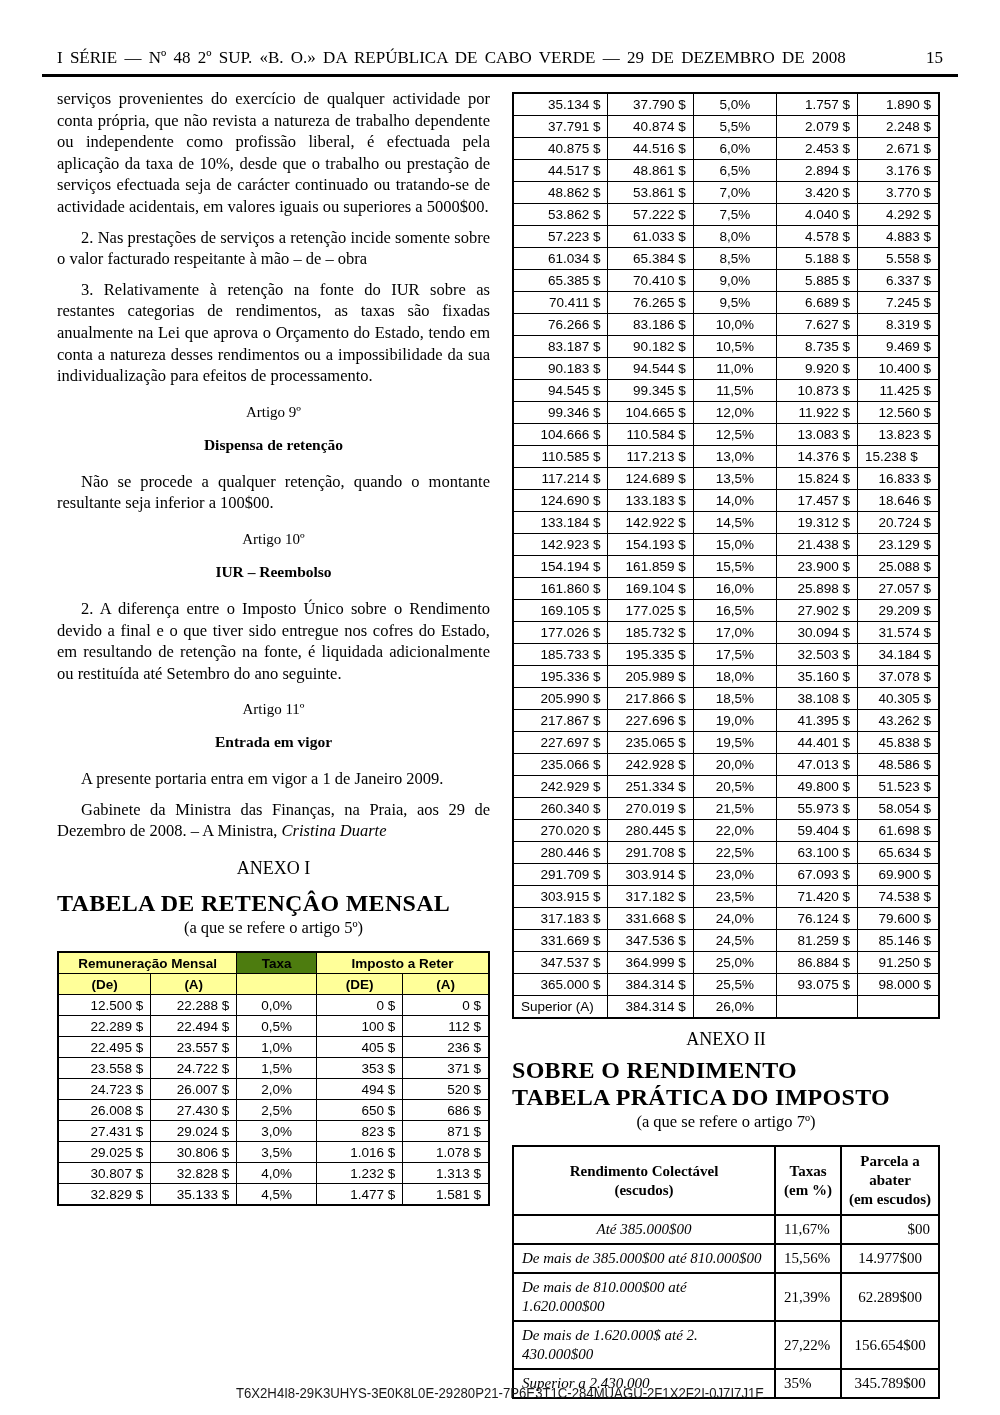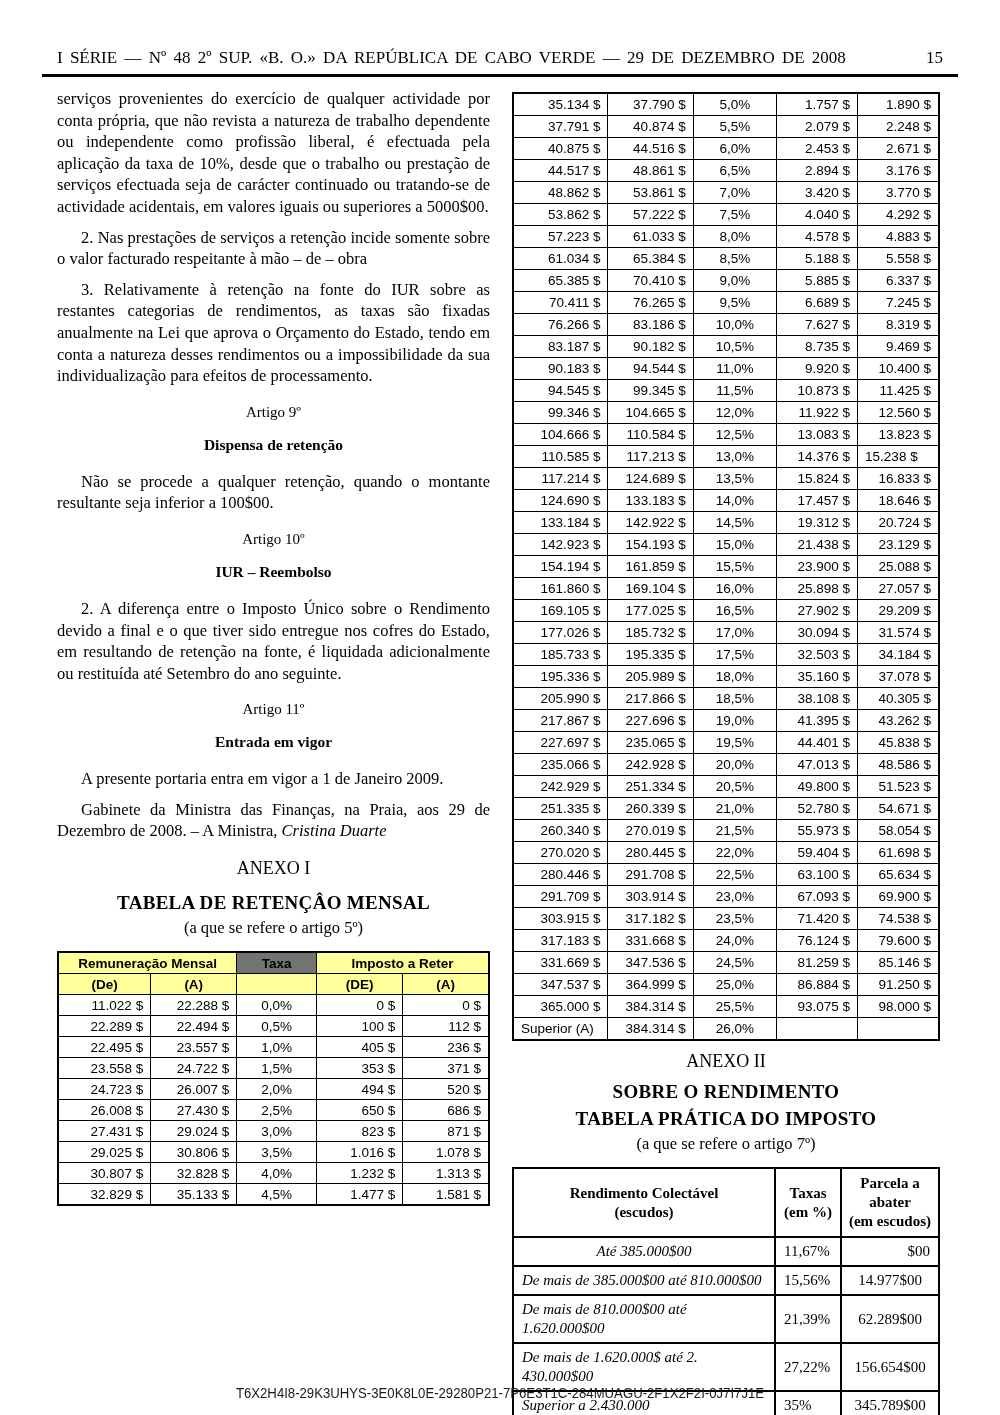--- a/index.html
+++ b/index.html
@@ -21,21 +21,21 @@
   .col-right { position:absolute; top:92px;  left:512px; width:428px; }
 
   .para {
     font-size:16.5px; line-height:21.6px; text-align:justify;
     margin:0 0 9px 0; text-indent:24px;
   }
   .para.noindent { text-indent:0; }
   .art-title { text-align:center; font-size:15px; font-weight:normal; margin:17px 0 15px; }
   .art-sub   { text-align:center; font-size:15.5px; font-weight:bold; margin:0 0 17px; }
   .anexo-heading  { text-align:center; font-size:18px; margin:16px 0 12px; }
-  .anexo-title    { text-align:center; font-size:19px; font-weight:bold; margin:0 0 3px; letter-spacing:0.3px; line-height:24px; }
+  .anexo-title    { text-align:left; font-size:24px; font-weight:bold; margin:0 0 3px; letter-spacing:0.3px; line-height:24px; }
   .anexo-subtitle { text-align:center; font-size:16.5px; margin:0 0 13px; }
   .ital { font-style:italic; }
 
   
   table.tbl {
     width:100%; border-collapse:collapse; table-layout:fixed;
     font-family:"Liberation Sans", sans-serif; font-size:13.5px;
     border:2px solid #000;
   }
   table.tbl th, table.tbl td {
@@ -101,34 +101,34 @@
     <colgroup>
       <col style="width:21.5%">
         <col style="width:20%">
         <col style="width:18.5%">
         <col style="width:20%">
         <col style="width:20%">
     </colgroup>
     <thead>
       <tr>
         <th class="yellow" colspan="2" style="background: rgb(255, 255, 153);">Remuneração Mensal</th>
-        <th class="yellow" style="background: #737373;">Taxa</th>
+        <th class="yellow" style="background: #4d7c0f;">Taxa</th>
         <th class="yellow" colspan="2" style="background: rgb(255, 255, 153);">Imposto a Reter</th>
       </tr>
       <tr>
         <th class="yellow" style="background: rgb(255, 255, 153);">(De)</th>
         <th class="yellow" style="background: rgb(255, 255, 153);">(A)</th>
         <th class="yellow" style="background: rgb(255, 255, 153);"></th>
         <th class="yellow" style="background: rgb(255, 255, 153);">(DE)</th>
         <th class="yellow" style="background: rgb(255, 255, 153);">(A)</th>
       </tr>
     </thead>
     <tbody>
         <tr>
-          <td style="text-align: right;">11.022 $</td>
+          <td style="text-align: right;">12.500 $</td>
           <td style="text-align: right;">22.288 $</td>
           <td style="text-align: center;">0,0%</td>
           <td style="text-align: right;">0 $</td>
           <td style="text-align: right;">0 $</td>
         </tr>
         <tr>
           <td style="text-align: right;">22.289 $</td>
           <td style="text-align: right;">22.494 $</td>
           <td style="text-align: center;">0,5%</td>
           <td style="text-align: right;">100 $</td>
@@ -420,27 +420,20 @@
           <td style="text-align: center;">20,0%</td>
           <td style="text-align: right;">47.013 $</td>
           <td style="text-align: right;">48.586 $</td>
         </tr>
         <tr>
           <td style="text-align: right;">242.929 $</td>
           <td style="text-align: right;">251.334 $</td>
           <td style="text-align: center;">20,5%</td>
           <td style="text-align: right;">49.800 $</td>
           <td style="text-align: right;">51.523 $</td>
-        </tr>
-        <tr>
-          <td style="text-align: right;">251.335 $</td>
-          <td style="text-align: right;">260.339 $</td>
-          <td style="text-align: center;">21,0%</td>
-          <td style="text-align: right;">52.780 $</td>
-          <td style="text-align: right;">54.671 $</td>
         </tr>
         <tr>
           <td style="text-align: right;">260.340 $</td>
           <td style="text-align: right;">270.019 $</td>
           <td style="text-align: center;">21,5%</td>
           <td style="text-align: right;">55.973 $</td>
           <td style="text-align: right;">58.054 $</td>
         </tr>
         <tr>
           <td style="text-align: right;">270.020 $</td>

